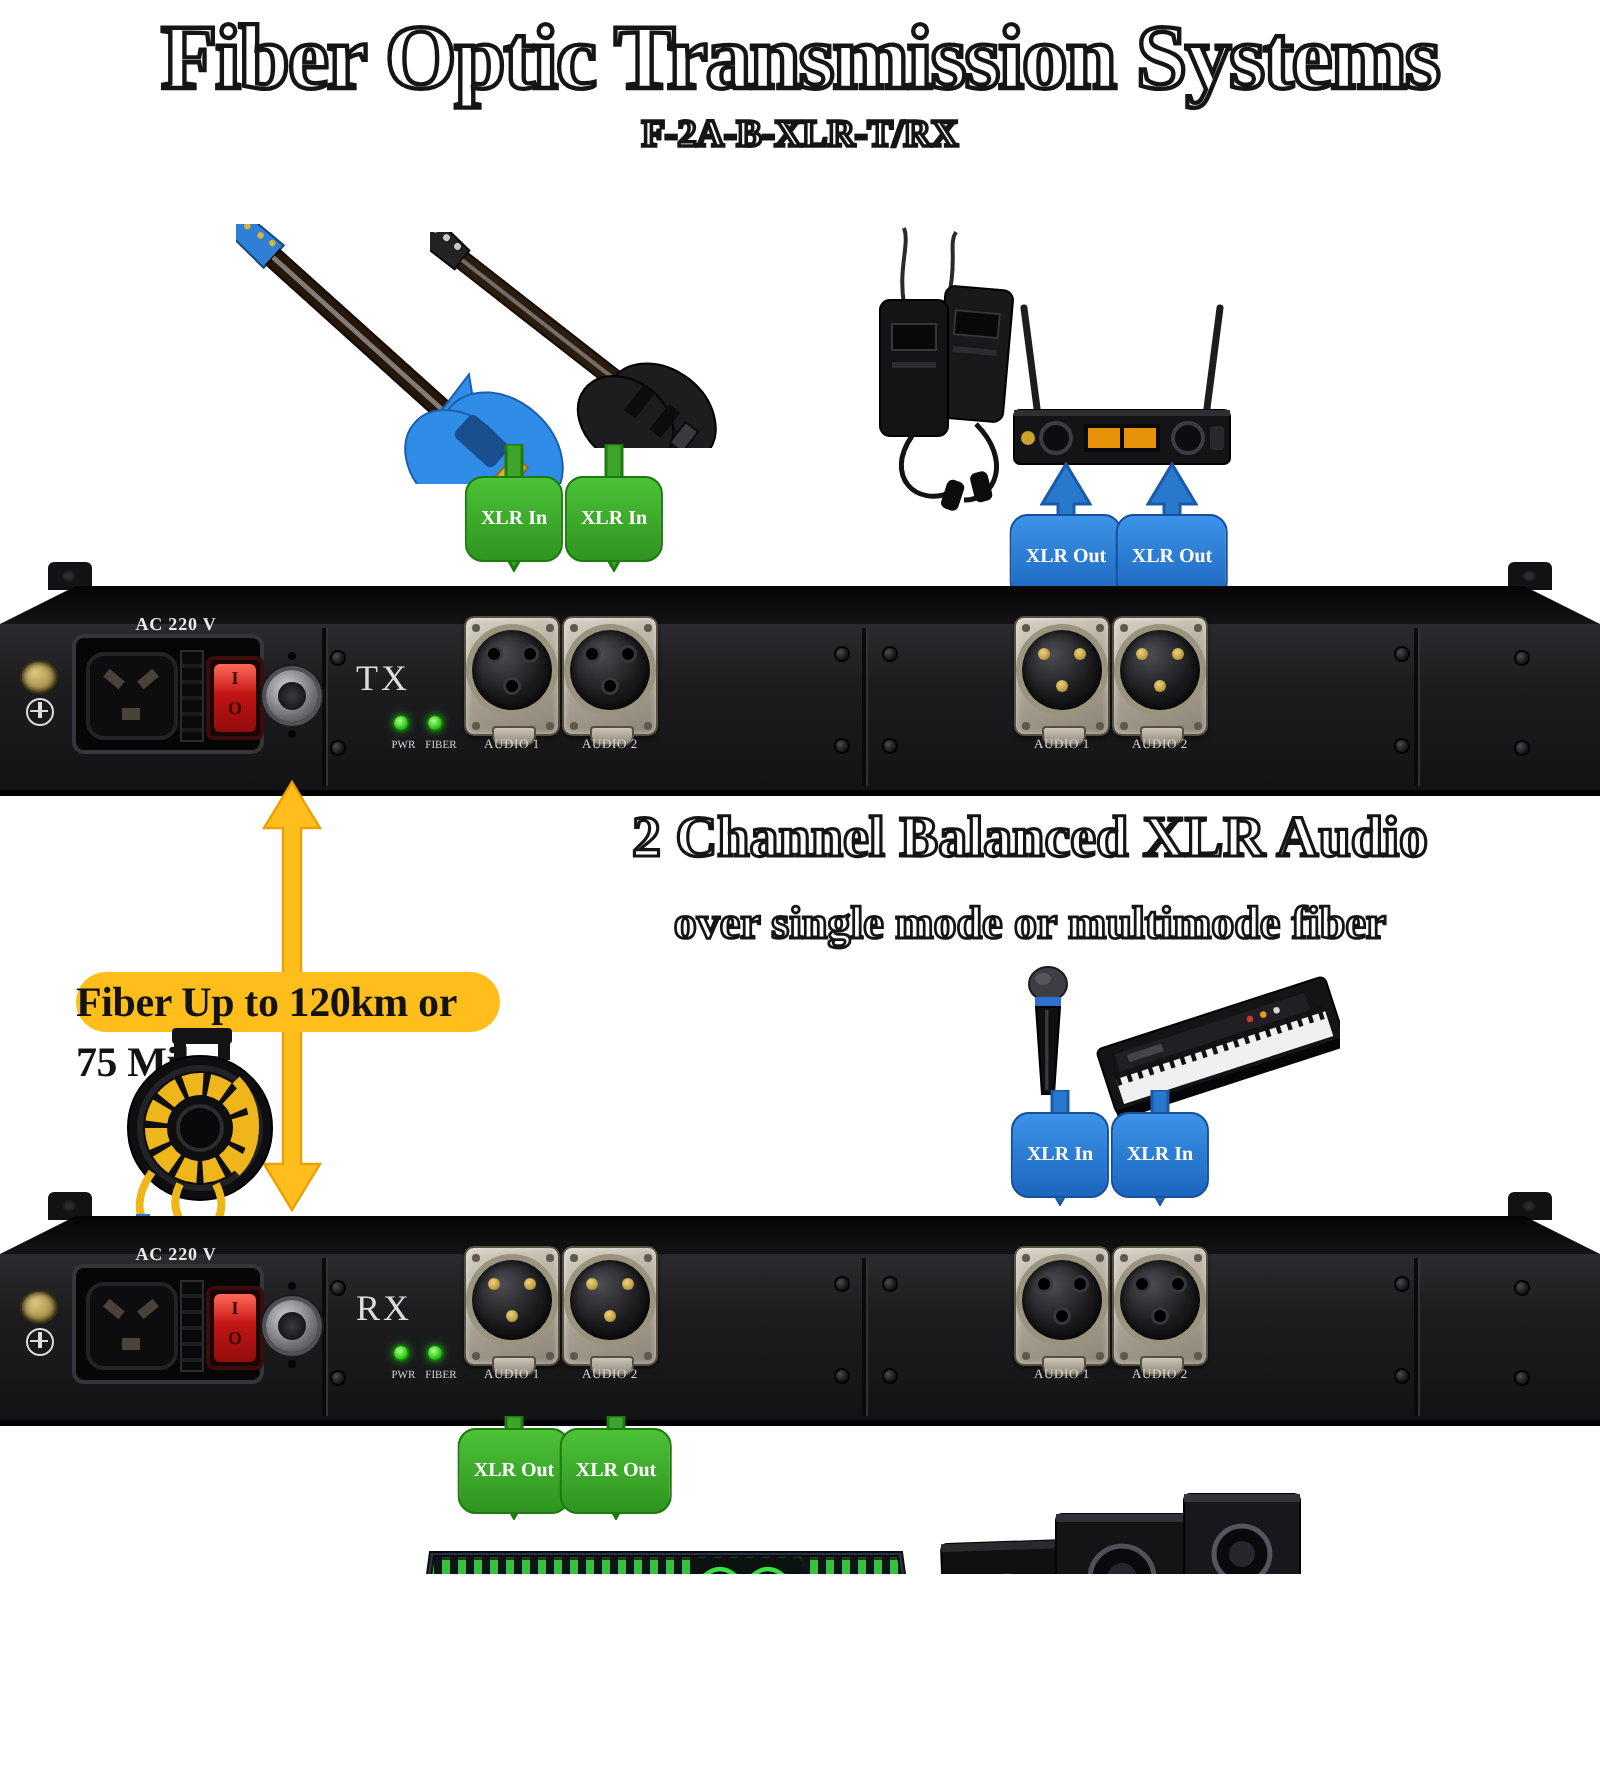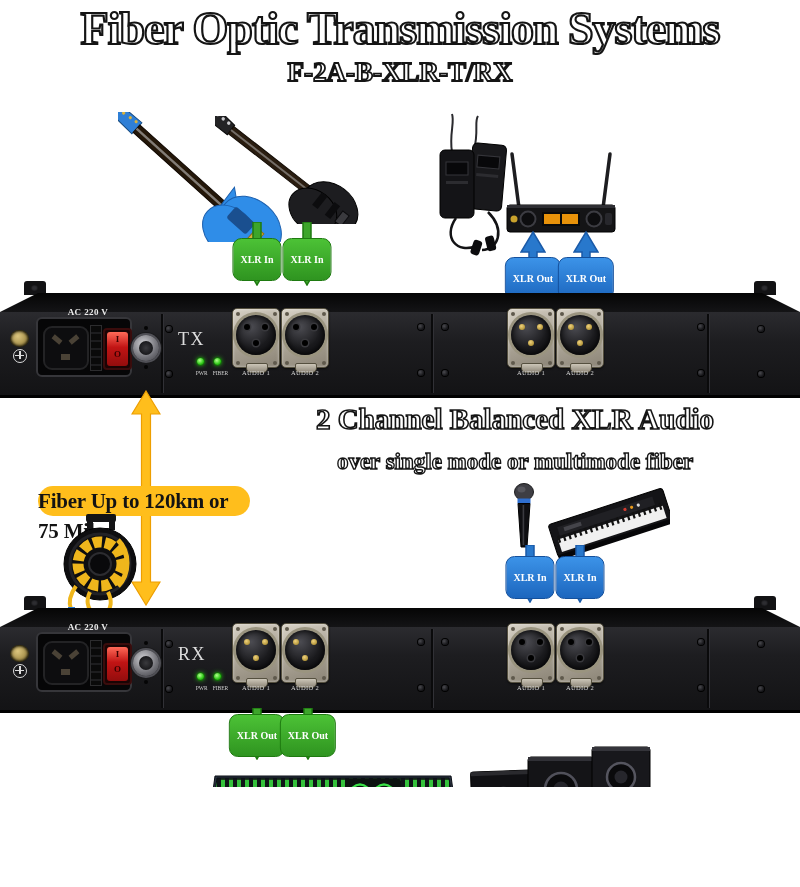--- a/index.html
+++ b/index.html
@@ -3,21 +3,21 @@
 <meta charset="utf-8">
 <style>
   html,body{margin:0;padding:0;background:#fff;}
   .stage{position:relative;width:800px;height:787px;background:#fff;overflow:hidden;
          font-family:Liberation Serif, serif;}
   .abs{position:absolute;}
   
   .outline{color:#fff;font-weight:bold;-webkit-text-stroke:2.2px #151515;
            text-align:center;white-space:nowrap;}
   .t-title{top:2px;left:0;width:800px;font-size:46px;letter-spacing:-1px;}
-  .t-model{top:57px;left:0;width:800px;font-size:27px;-webkit-text-stroke:1.8px #151515;}
+  .t-model{top:57px;left:0;width:800px;font-size:19px;-webkit-text-stroke:1.8px #151515;}
   .t-h1{top:403px;left:225px;width:580px;font-size:29px;-webkit-text-stroke:1.6px #151515;}
   .t-h2{top:449px;left:225px;width:580px;font-size:23px;-webkit-text-stroke:1.4px #151515;}
   .t-mixer{top:853px;left:205px;width:265px;font-size:21px;-webkit-text-stroke:1.3px #151515;}
   .t-speakers{top:858px;left:468px;width:185px;font-size:21px;-webkit-text-stroke:1.3px #151515;}
 
   
   .pill{position:absolute;transform:translateX(-50%);font-size:10px;font-weight:bold;
         color:#fff;padding:15px 7px;border-radius:9px;white-space:nowrap;line-height:11px;}
   .pill.green{background:linear-gradient(#4cc236,#2f9420);border:1.5px solid #1e7a10;}
   .pill.blue{background:linear-gradient(#3c93e8,#1c66be);border:1.5px solid #14509c;}

